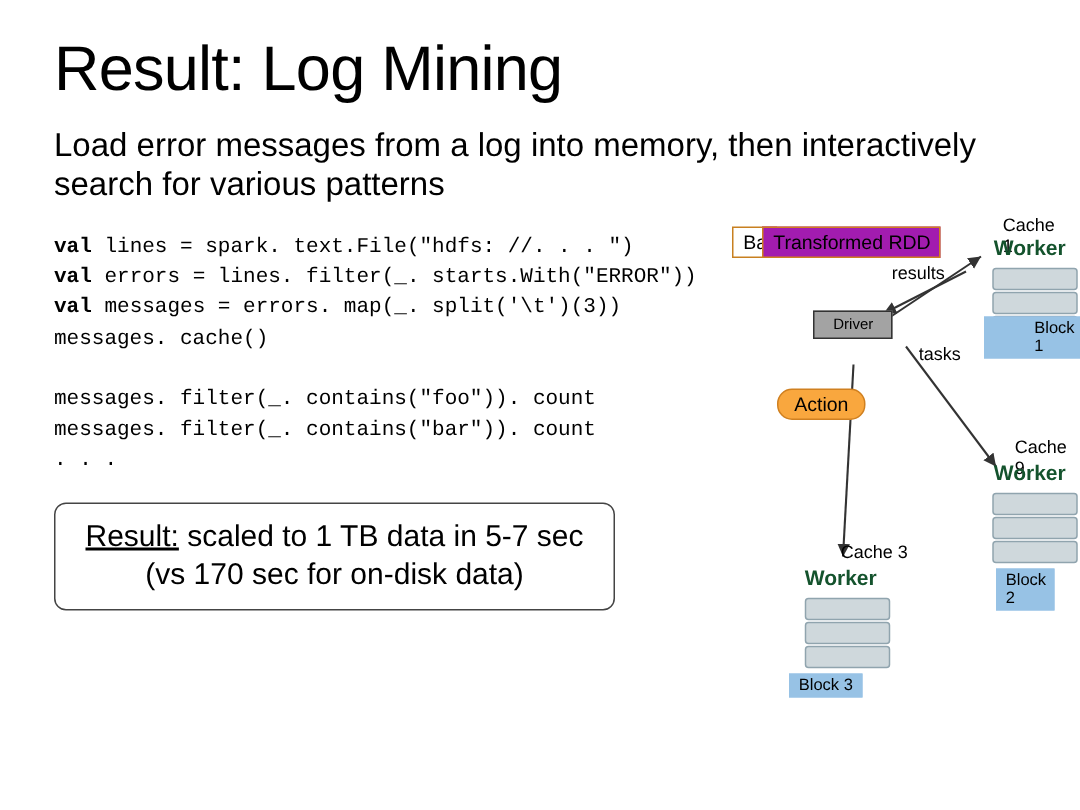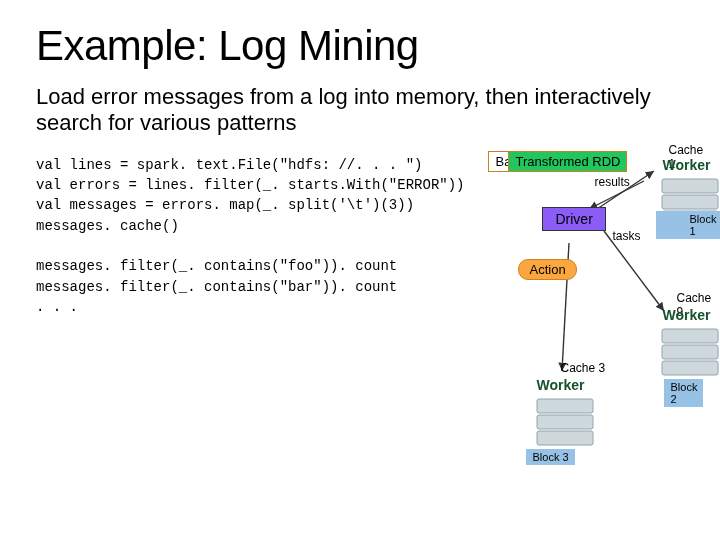--- a/index.html
+++ b/index.html
@@ -37,21 +37,21 @@
     flex: 1;
     position: relative;
     height: 320px;
   }
   .code {
     font-family: "Courier New", monospace;
     font-size: 14px;
     line-height: 1.45;
     white-space: pre;
   }
-  .kw { font-weight: normal; }
+  .kw { font-weight: bold; }
   .result-box {
     display: inline-block;
     border: 1.5px solid #444;
     border-radius: 8px;
     padding: 10px 20px;
     font-size: 20px;
     text-align: center;
     margin-top: 18px;
     line-height: 1.25;
   }
@@ -77,21 +77,21 @@
   }
   .block-label {
     position: absolute;
     background: #97c2e5;
     font-size: 11px;
     padding: 1px 5px;
     border: 1px solid #97c2e5;
   }
   .rdd-box {
     position: absolute;
-    background: #22c55e;
+    background: #a21caf;
     border: 1px solid #d08020;
     font-size: 13px;
     padding: 2px 6px;
     white-space: nowrap;
   }
   .bg-rdd {
     position: absolute;
     background: #fff;
     border: 1px solid #c88020;
     font-size: 13px;
@@ -101,51 +101,55 @@
   .action-box {
     position: absolute;
     background: #f9a73e;
     border: 1px solid #d08020;
     font-size: 13px;
     padding: 2px 10px;
   }
   .driver-box {
     position: absolute;
     border: 1.5px solid #333;
-    font-size: 14px;
+    font-size: 10px;
     padding: 3px 12px;
-    background: #8b5cf6;
+    background: #a3a3a3;
   }
   .arrow-label {
     position: absolute;
     font-size: 12px;
   }
   .arrow {
     position: absolute;
     pointer-events: none;
   }
 </style>
 </head>
 <body>
 
-<h1 class="title">Example: Log Mining</h1>
+<h1 class="title">Result: Log Mining</h1>
 <p class="subtitle">Load error messages from a log into memory, then interactively search for various patterns</p>
 
 <div class="content-row">
 
   <div class="code-col">
     <div class="code"><span class="kw">val</span><span> lines = spark. text.File("hdfs: //. . . ")</span>
 <span class="kw">val</span><span> errors = lines. filter(_. starts.With("ERROR"))</span>
 <span class="kw">val</span><span> messages = errors. map(_. split('\t')(3))</span>
 <span>messages. cache()</span>
 <span></span>
 <span>messages. filter(_. contains("foo")). count</span>
 <span>messages. filter(_. contains("bar")). count</span>
 <span>. . .</span></div>
 
+    <div class="result-box">
+      <span class="u">Result:</span><span> scaled to 1 TB data in 5-7 sec</span><br>
+      <span>(vs 170 sec for on-disk data)</span>
+    </div>
   </div>
 
   <div class="diagram-col">
 
     <svg class="arrow" style="left:0;top:0;width:260px;height:320px;">
       <defs>
         <marker id="ah" markerWidth="8" markerHeight="8" refX="6" refY="3" orient="auto">
           <path d="M0,0 L6,3 L0,6 Z" fill="#333"></path>
         </marker>
       </defs>

